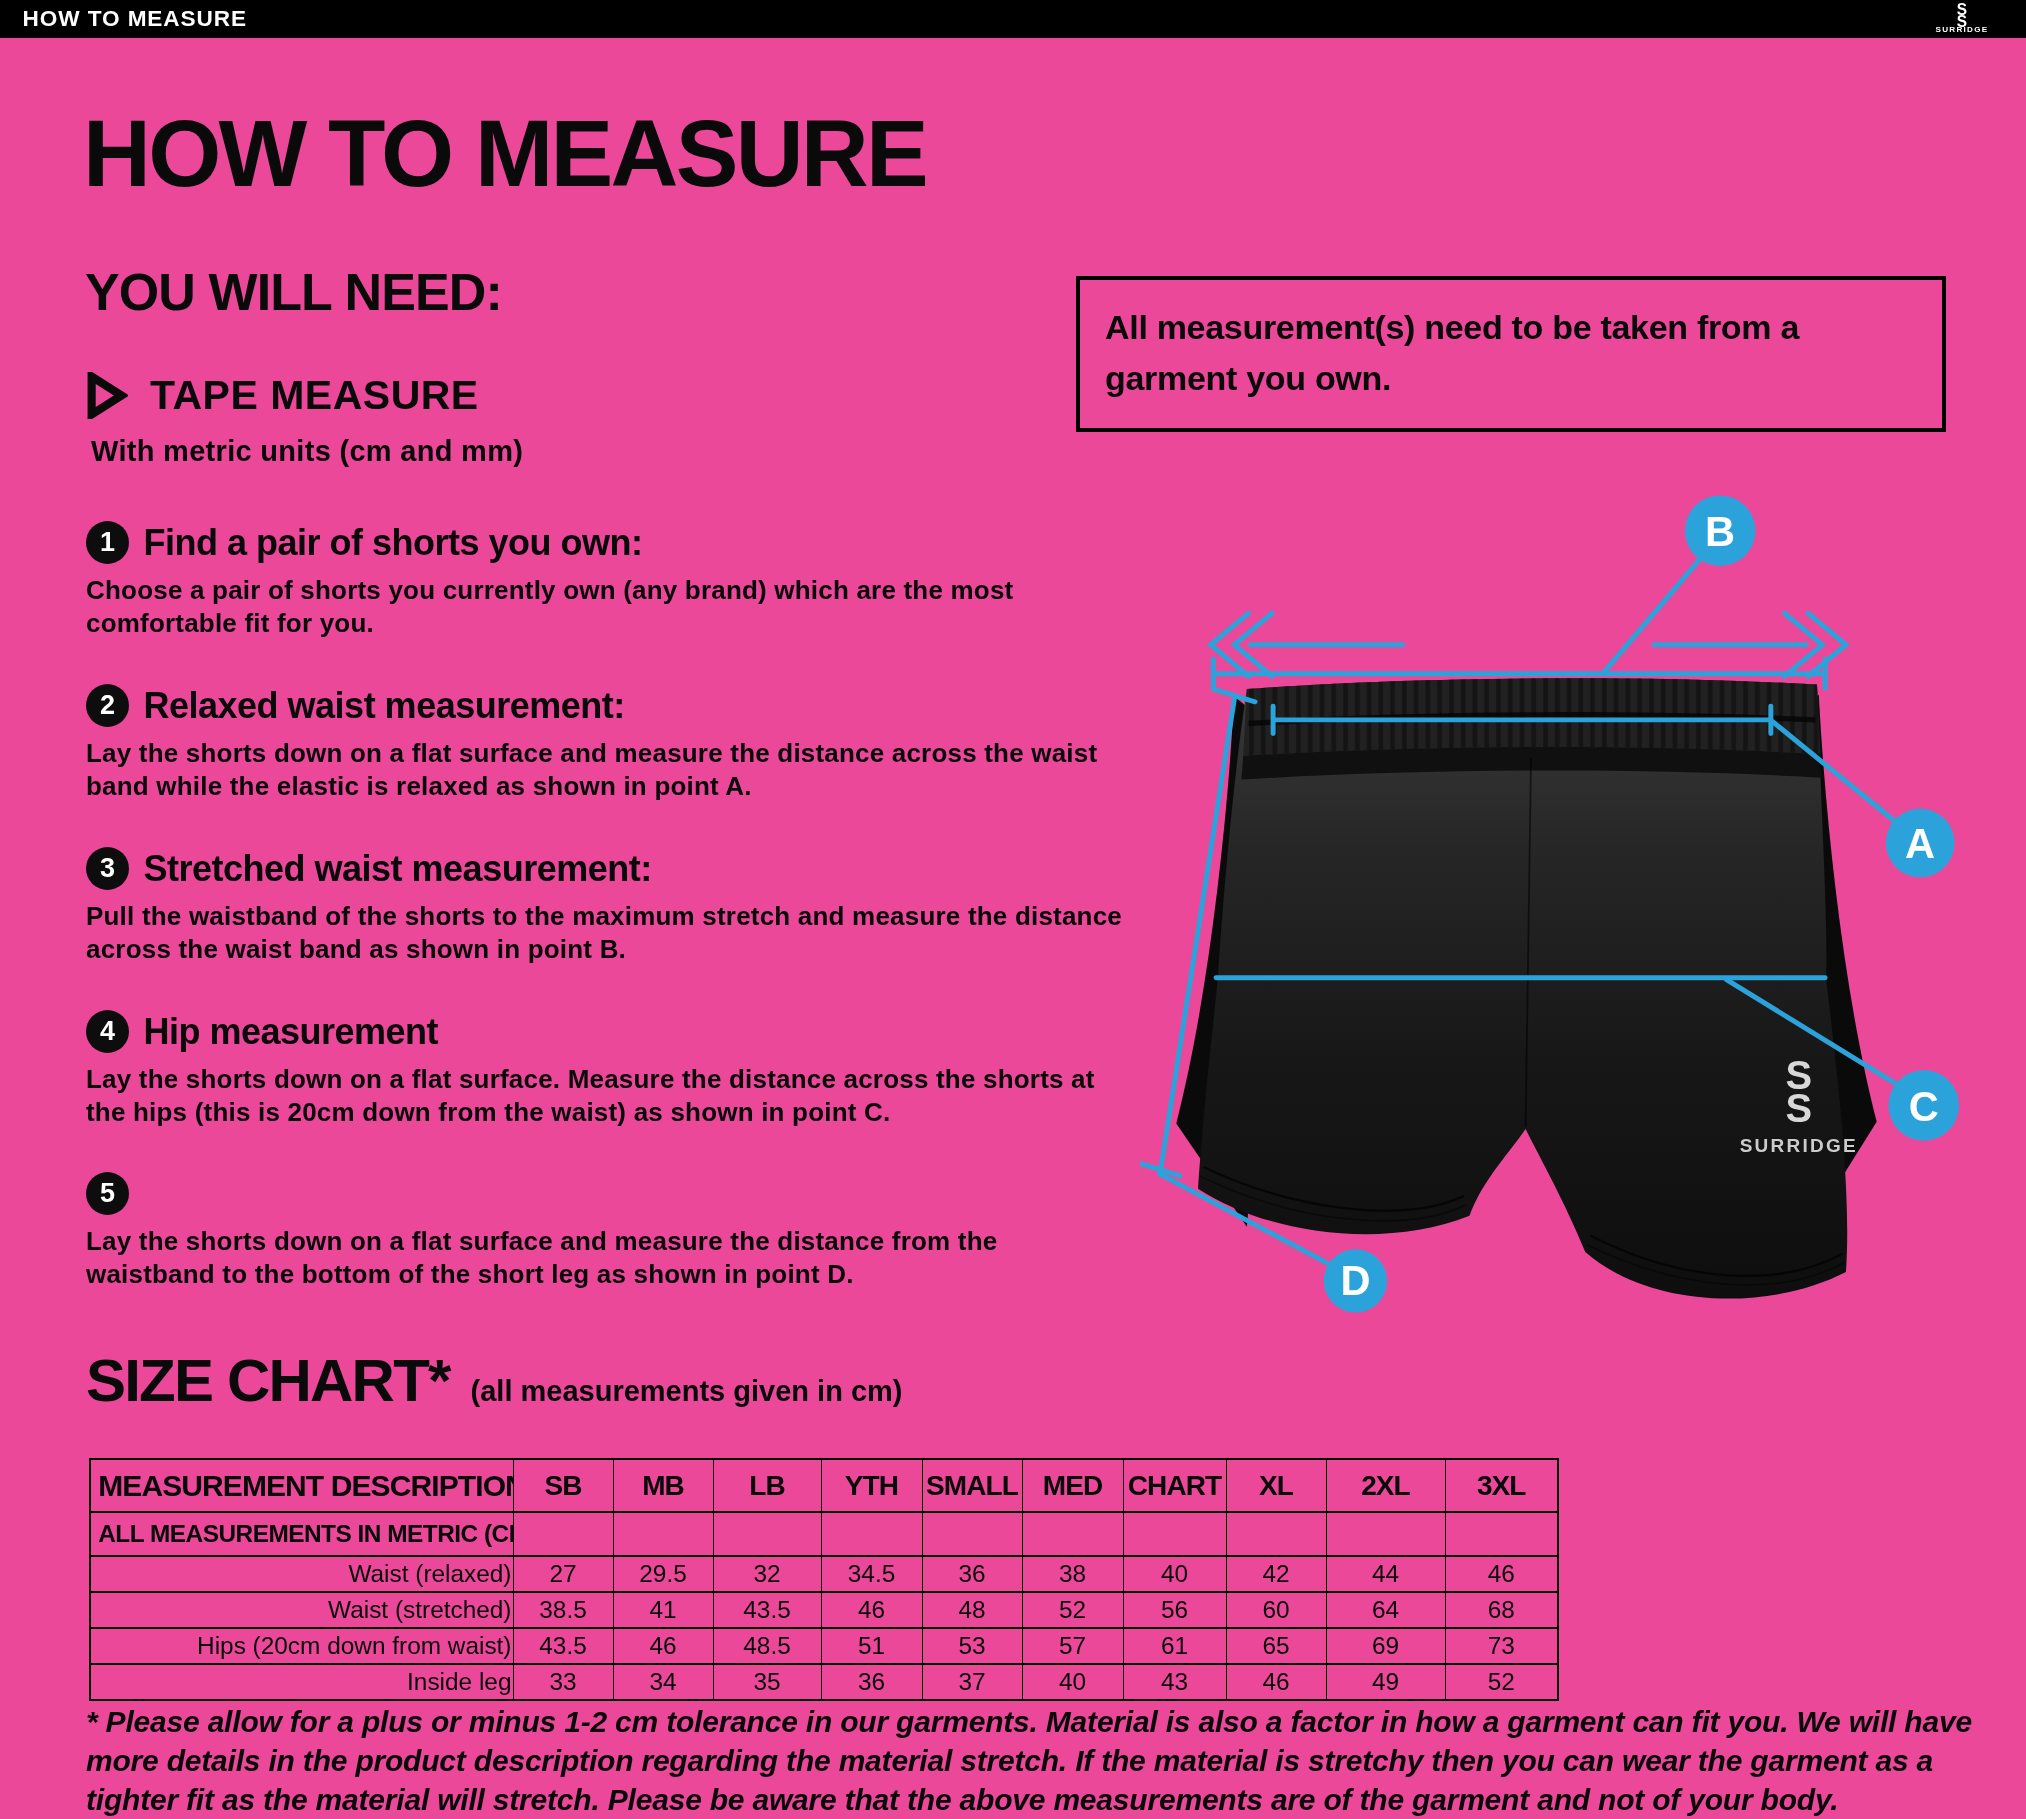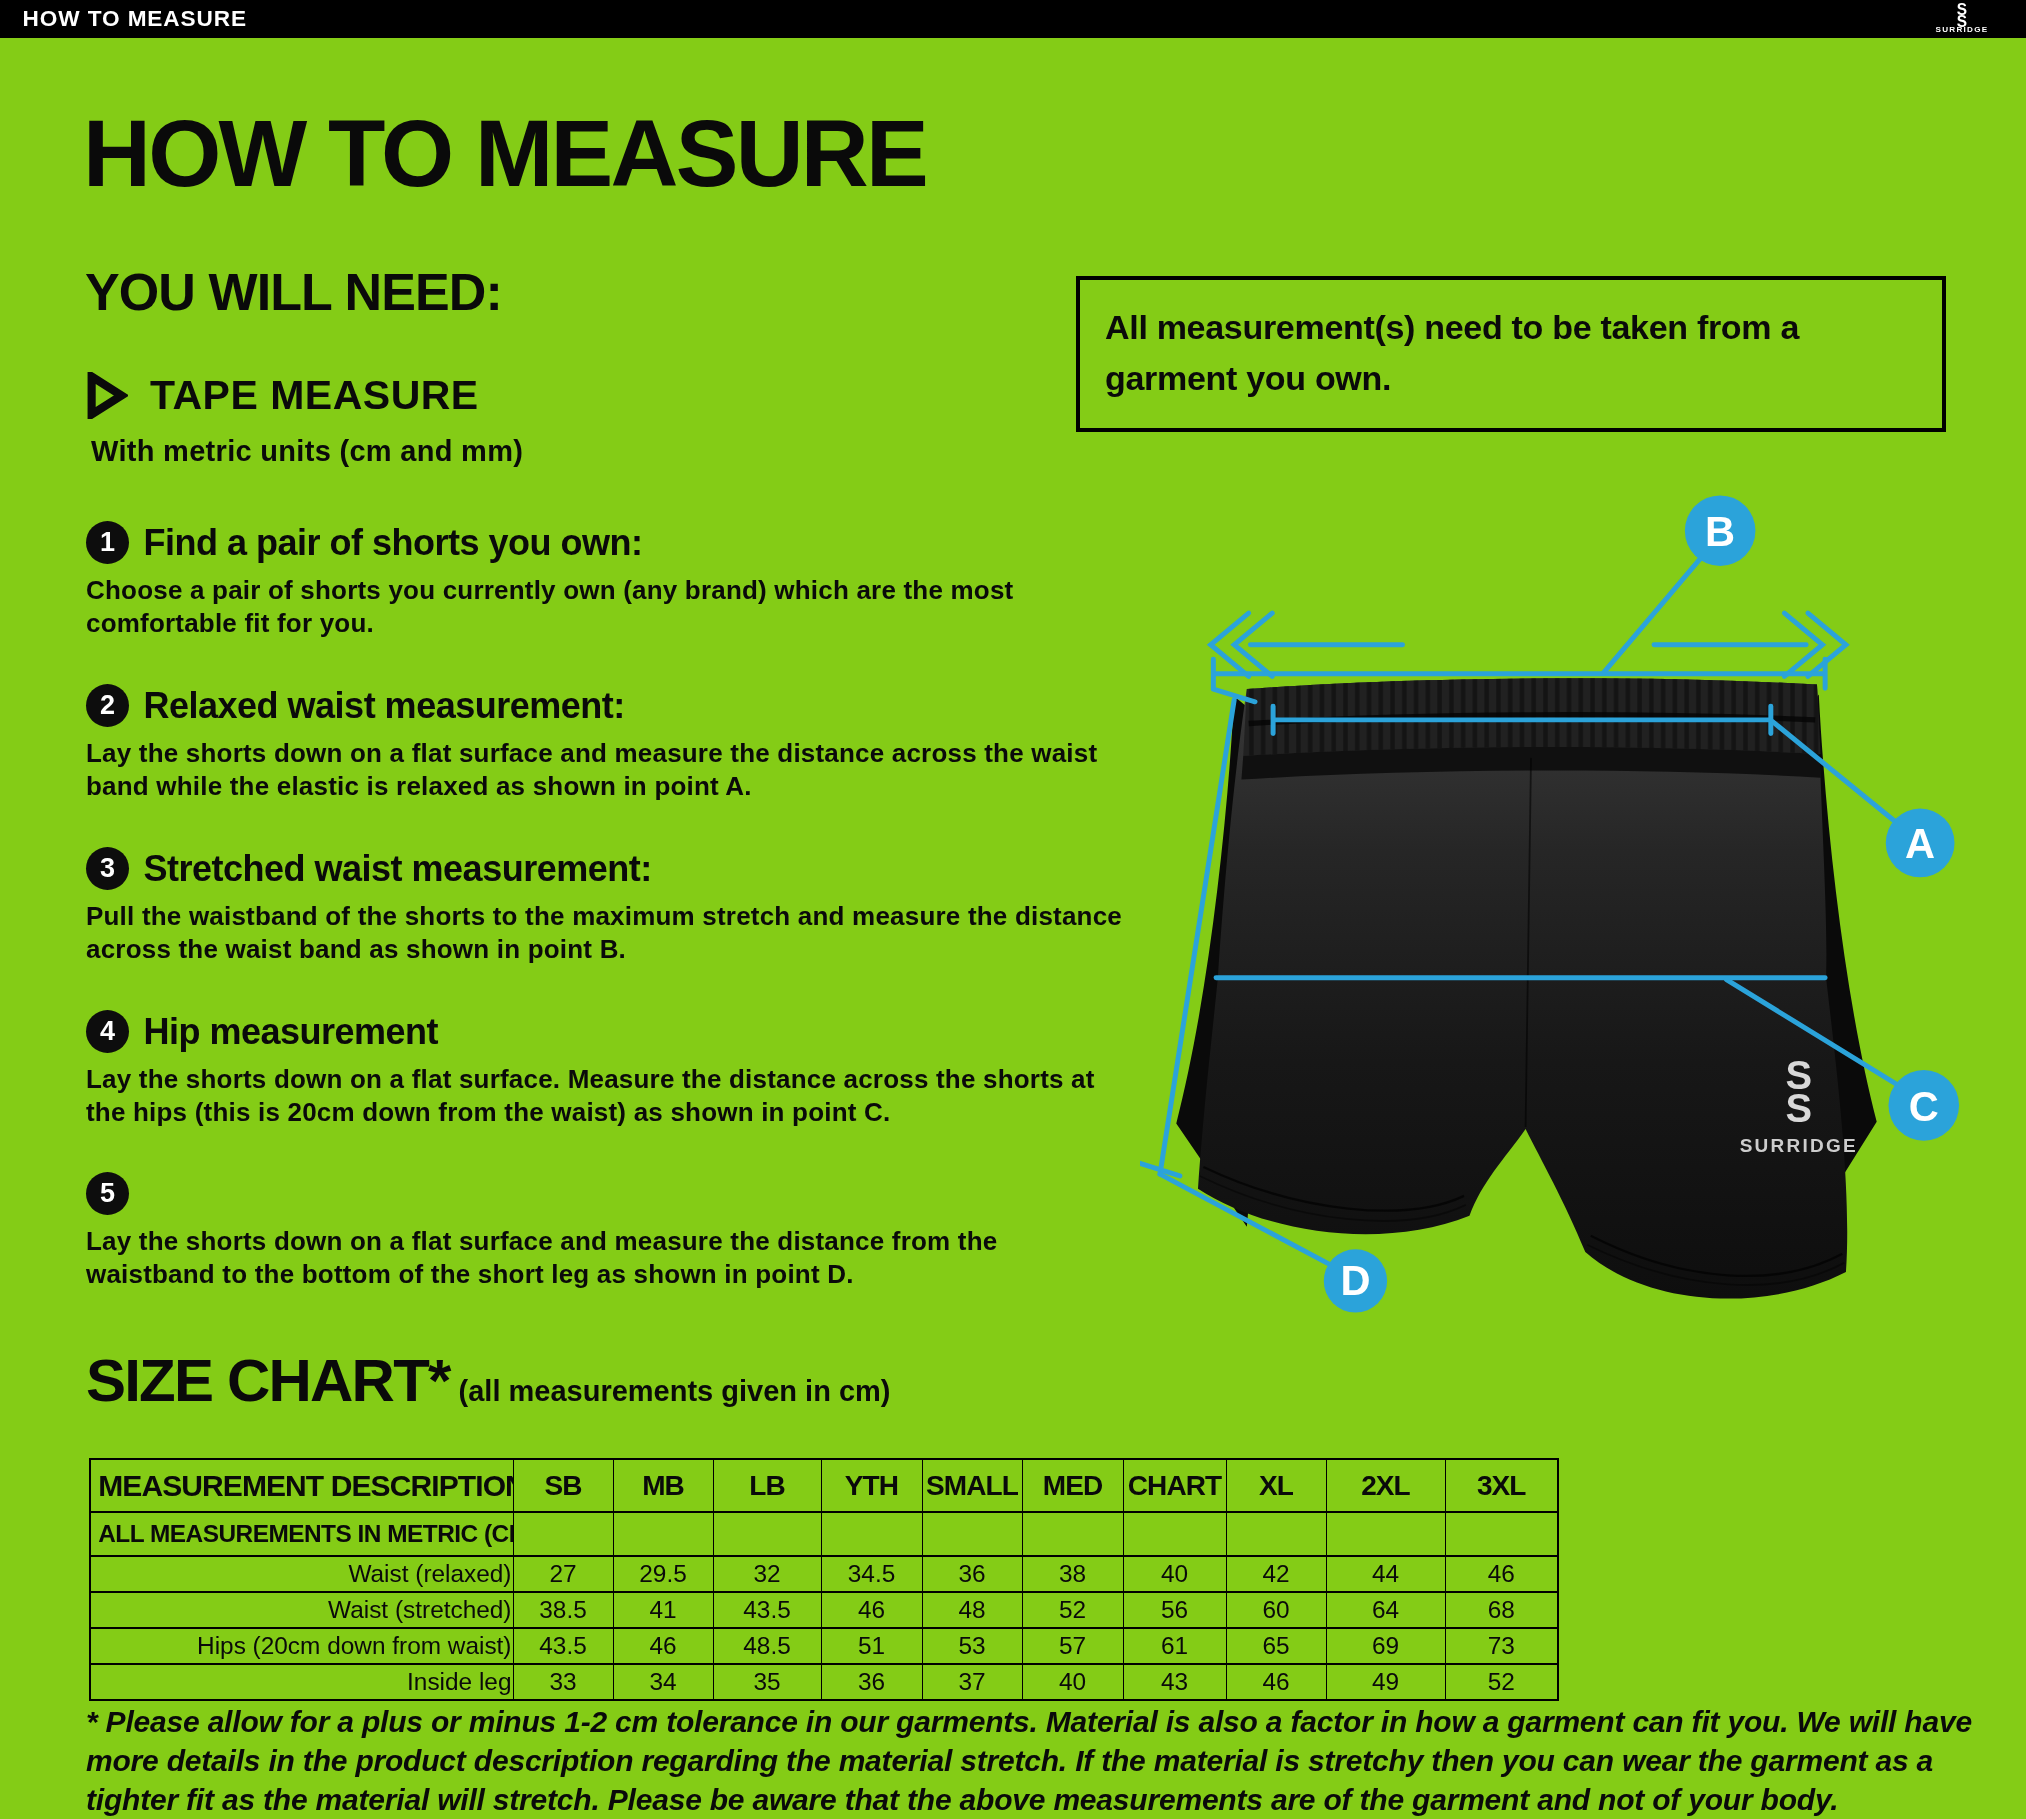--- a/index.html
+++ b/index.html
@@ -1,16 +1,16 @@
 <!DOCTYPE html>
 <html style="font-size:14.5px"><head>
 <meta charset="utf-8">
 <style>
   html,body{margin:0;padding:0;background:#fff;}
-  .page{position:relative;width:2026px;height:1819px;background:#84cc16;
+  .page{position:relative;width:2026px;height:1819px;background:#ec4899;
         font-family:"Liberation Sans",sans-serif;color:#0a0a0a;overflow:hidden;}
 
   
   .topbar{position:absolute;left:0;top:0;width:2026px;height:38px;background:#000;}
   .topbar-title{position:absolute;left:22.6px;top:6.3px;color:#fff;font-size:22.6px;font-weight:700;letter-spacing:0.9px;}
   .topbar-logo{position:absolute;right:23.5px;top:0.9px;width:81px;text-align:center;color:#fff;line-height:1;}
   .logo-s{font-weight:700;font-size:15.4px;letter-spacing:0;transform:scaleY(1.1);height:11.8px;}
   .logo-word{font-size:8.1px;font-weight:700;letter-spacing:1.3px;margin-top:1.8px;}
 
   
@@ -28,21 +28,21 @@
   
   .step{position:absolute;left:86px;width:1049px;}
   .step-head{display:flex;align-items:center;gap:14.5px;}
   .step-num{flex:0 0 43px;width:43px;height:43px;border-radius:50%;background:#0d0d0d;color:#fff;
             font-size:27px;font-weight:700;display:flex;align-items:center;justify-content:center;}
   .step-title{font-size:36px;font-weight:700;letter-spacing:-0.5px;}
   .step-body{margin-top:10px;font-size:26px;font-weight:700;line-height:1.27;letter-spacing:0.2px;width:1036px;}
   .step-1{top:521px}.step-2{top:684px}.step-3{top:847px}.step-4{top:1010px}.step-5{top:1172px}
 
   
-  .size-chart-head{position:absolute;left:86px;top:1346px;display:flex;align-items:baseline;gap:9px;}
+  .size-chart-head{position:absolute;left:86px;top:1346px;display:flex;align-items:baseline;gap:21px;}
   .size-chart-title{font-size:60px;font-weight:700;letter-spacing:-1.8px;}
   .size-chart-sub{font-size:29px;font-weight:700;}
 
   table.size{position:absolute;left:89px;top:1458px;width:1467px;border-collapse:collapse;
              table-layout:fixed;border:2.7px solid #000;}
   table.size th,table.size td{border-left:1.8px solid #000;border-right:1.8px solid #000;overflow:hidden;white-space:nowrap;}
   table.size tr{border-top:2.7px solid #000;border-bottom:2.7px solid #000;}
   tr.head-row{border-bottom:3.6px solid #000;}
   tr.head-row th{height:49px;font-size:28px;font-weight:700;letter-spacing:-0.9px;text-align:center;}
   tr.head-row th.desc-cell{text-align:left;padding-left:7.2px;font-size:30px;}

